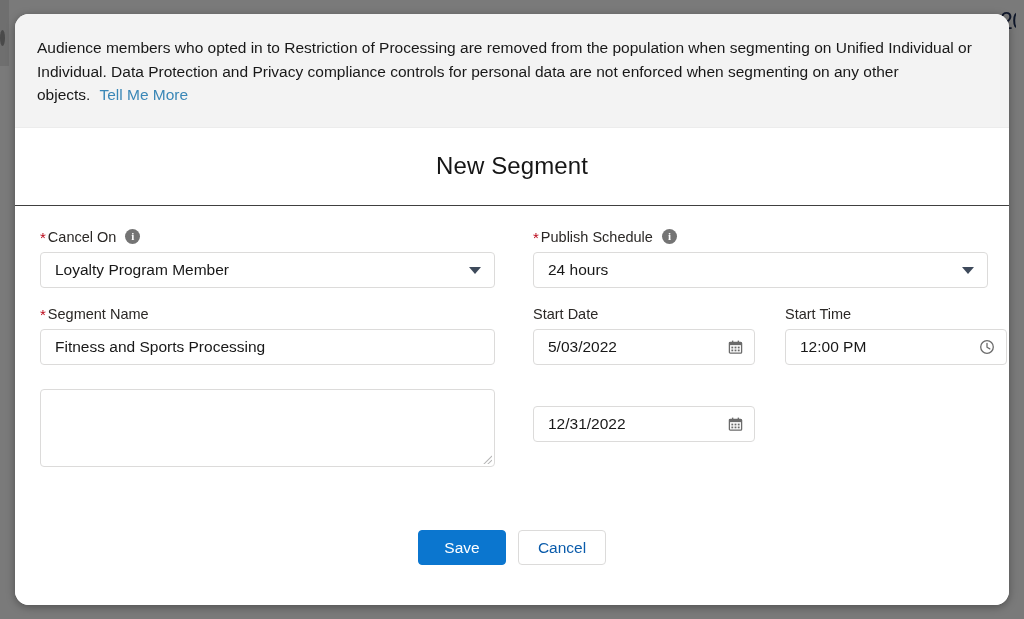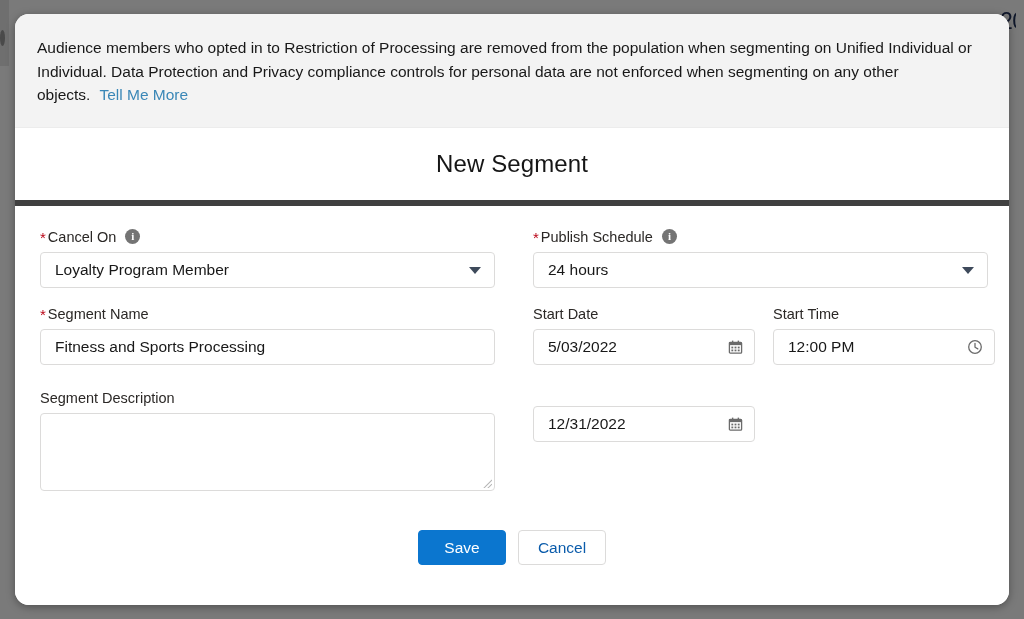--- a/index.html
+++ b/index.html
@@ -70,21 +70,21 @@
     margin-left: 9px;
     cursor: pointer;
   }
 
   
   .modal-header {
     height: 78px;
     display: flex;
     align-items: center;
     justify-content: center;
-    border-bottom: 6px solid #404040;
+    border-bottom: 1px solid #404040;
     background: #fff;
   }
   .modal-title {
     font-size: 24px;
     font-weight: 400;
     color: #161616;
     margin: 0;
     letter-spacing: 0.1px;
   }
 
@@ -188,21 +188,21 @@
     content: "";
     position: absolute;
     background: #b4b4b4;
     height: 1px;
     transform: rotate(-45deg);
     transform-origin: center;
   }
   .resize-grip::before { width: 13px; right: -2px; bottom: 3px; }
   .resize-grip::after  { width: 7px;  right: -1px; bottom: 1px; }
 
-  .row-2 { display: flex; gap: 18px; }
+  .row-2 { display: flex; gap: 30px; }
   .row-2 > .field { width: 222px; flex: none; }
 
   
   .modal-footer {
     position: absolute;
     left: 0; right: 0; bottom: 0;
     height: 88px;
     background: #fff;
     display: flex;
     align-items: flex-start;
@@ -272,23 +272,20 @@
         <div class="field-label">
           <span class="req">*</span>
           <span>Segment Name</span>
         </div>
         <div class="control text-input">
           <span>Fitness and Sports Processing</span>
         </div>
       </div>
 
       <div class="field" style="margin-top:24px;">
-        <div class="field-label">
-          <span>Segment Description</span>
-        </div>
         <div class="textarea-box">
           <span></span>
           <span class="resize-grip"></span>
         </div>
       </div>
 
     </div>
 
     <div class="col-right">
 

